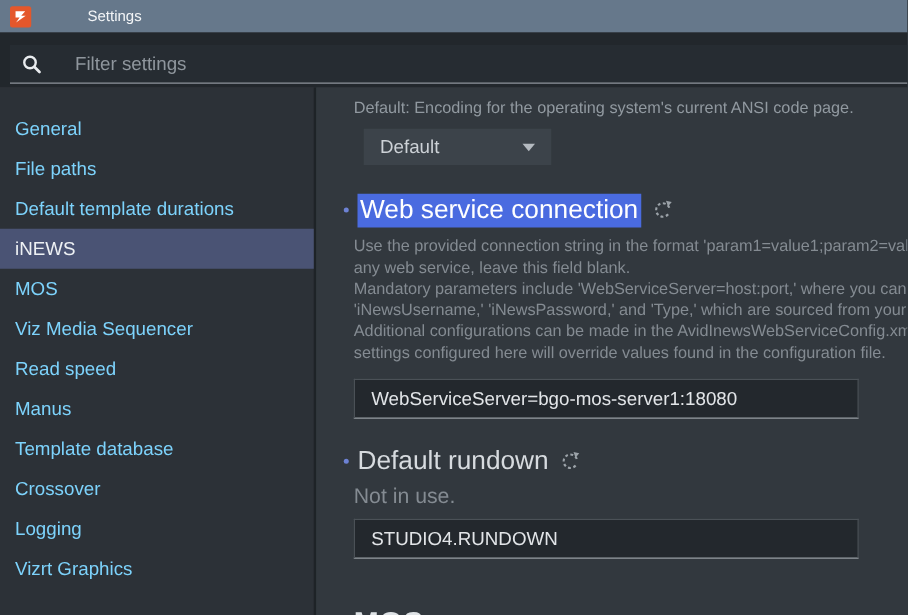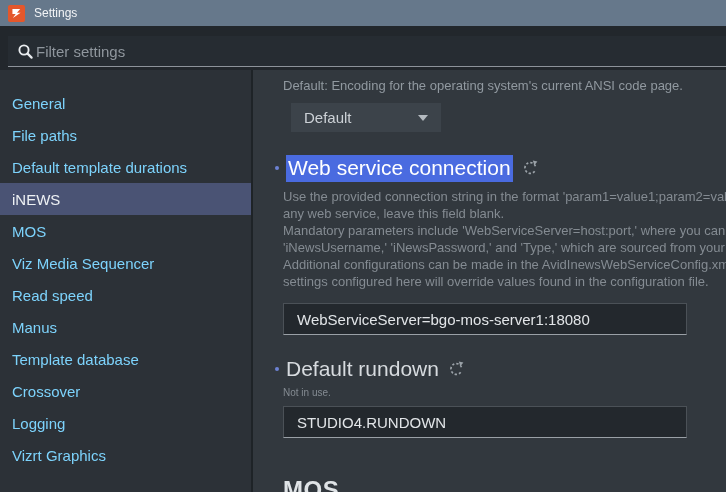--- a/index.html
+++ b/index.html
@@ -10,20 +10,21 @@
     position: relative;
   }
 
   
   .titlebar {
     height: 26px;
     background: #66788b;
     display: flex;
     align-items: center;
     padding-left: 8px;
+    gap: 36px;
   }
   .app-icon {
     width: 17px; height: 17px;
     background: #e4572b;
     border-radius: 2px;
     display: flex; align-items: center; justify-content: center;
   }
   .titlebar-title {
     margin-left: 9px;
     font-size: 12px;
@@ -45,21 +46,21 @@
     padding-left: 9px;
   }
   .filter-field input {
     flex: 1;
     background: transparent;
     border: none;
     outline: none;
     color: #ef4444;
     font-family: "Liberation Sans", sans-serif;
     font-size: 15px;
-    margin-left: 2px;
+    margin-left: 26px;
   }
   .filter-field input::placeholder { color: #8f969d; opacity: 1; }
 
   
   .main {
     display: flex;
     height: 422px;
   }
   .sidebar {
     width: 253px;
@@ -166,21 +167,21 @@
     font-family: "Liberation Sans", sans-serif;
     font-size: 15px;
     padding-left: 13px;
     outline: none;
   }
   .text-input.first { margin-top: 13px; }
   .text-input.second { margin-top: 8px; }
 
   .status-text {
     margin: 8px 0 0 8px;
-    font-size: 10px;
+    font-size: 17px;
     color: #848b92;
   }
 
   .section-heading {
     margin: 38px 0 0 8px;
     font-size: 24px;
     font-weight: bold;
     color: #dfe3e6;
     letter-spacing: 0.5px;
   }

